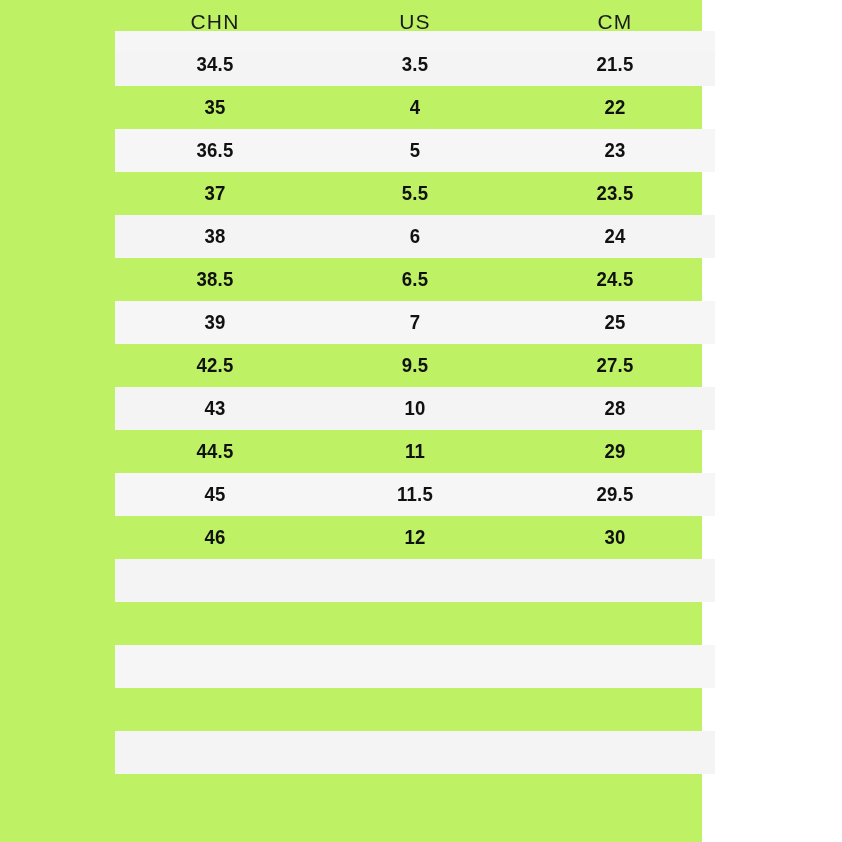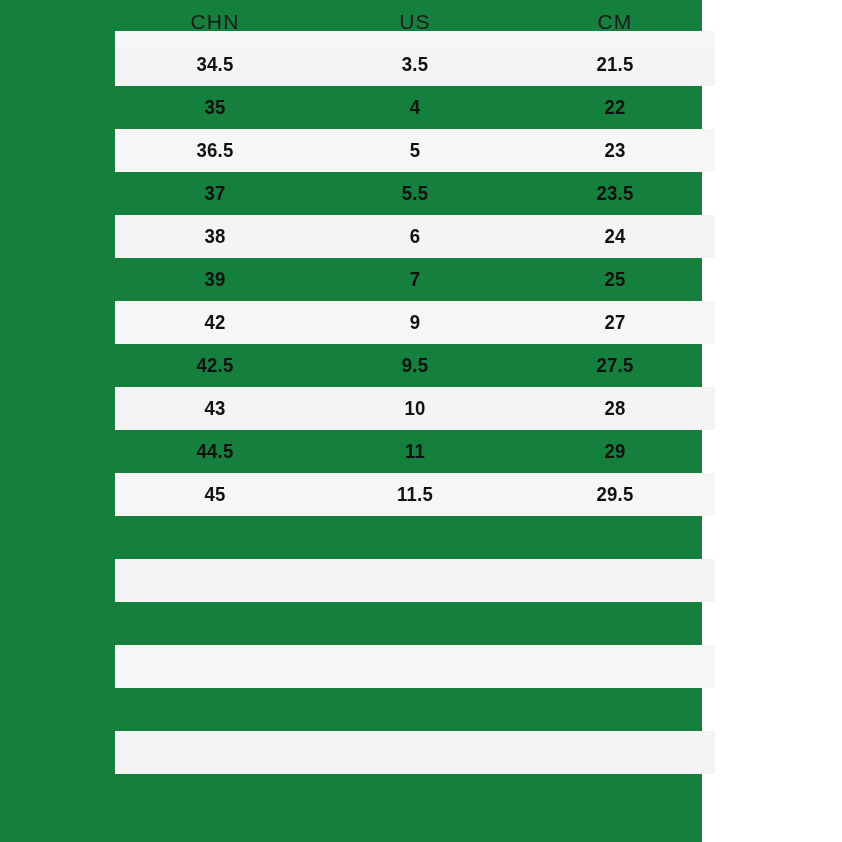--- a/index.html
+++ b/index.html
@@ -12,21 +12,21 @@
     height: 842px;
     font-family: "Liberation Sans", "DejaVu Sans", sans-serif;
     -webkit-font-smoothing: antialiased;
     overflow: hidden;
   }
 
   #size-chart {
     position: relative;
     width: 702px;
     height: 842px;
-    background: #15803d;
+    background: #bef264;
   }
 
   
   .chart-table {
     position: absolute;
     left: 0;
     top: 0;
     width: 842px;
     border-collapse: collapse;
     table-layout: fixed;
@@ -168,34 +168,34 @@
         </tr>
         <tr>
           <td></td>
           <td class="data-cell">38</td>
           <td class="data-cell">6</td>
           <td class="data-cell">24</td>
           <td></td>
         </tr>
         <tr>
           <td></td>
+          <td class="data-cell">38.5</td>
+          <td class="data-cell">6.5</td>
+          <td class="data-cell">24.5</td>
+          <td></td>
+        </tr>
+        <tr>
+          <td></td>
           <td class="data-cell">39</td>
           <td class="data-cell">7</td>
           <td class="data-cell">25</td>
           <td></td>
         </tr>
         <tr>
           <td></td>
-          <td class="data-cell">42</td>
-          <td class="data-cell">9</td>
-          <td class="data-cell">27</td>
-          <td></td>
-        </tr>
-        <tr>
-          <td></td>
           <td class="data-cell">42.5</td>
           <td class="data-cell">9.5</td>
           <td class="data-cell">27.5</td>
           <td></td>
         </tr>
         <tr>
           <td></td>
           <td class="data-cell">43</td>
           <td class="data-cell">10</td>
           <td class="data-cell">28</td>
@@ -208,16 +208,23 @@
           <td class="data-cell">29</td>
           <td></td>
         </tr>
         <tr>
           <td></td>
           <td class="data-cell">45</td>
           <td class="data-cell">11.5</td>
           <td class="data-cell">29.5</td>
           <td></td>
         </tr>
+        <tr>
+          <td></td>
+          <td class="data-cell">46</td>
+          <td class="data-cell">12</td>
+          <td class="data-cell">30</td>
+          <td></td>
+        </tr>
       </tbody>
   </table>
 
 </div>
 
 </body></html>

